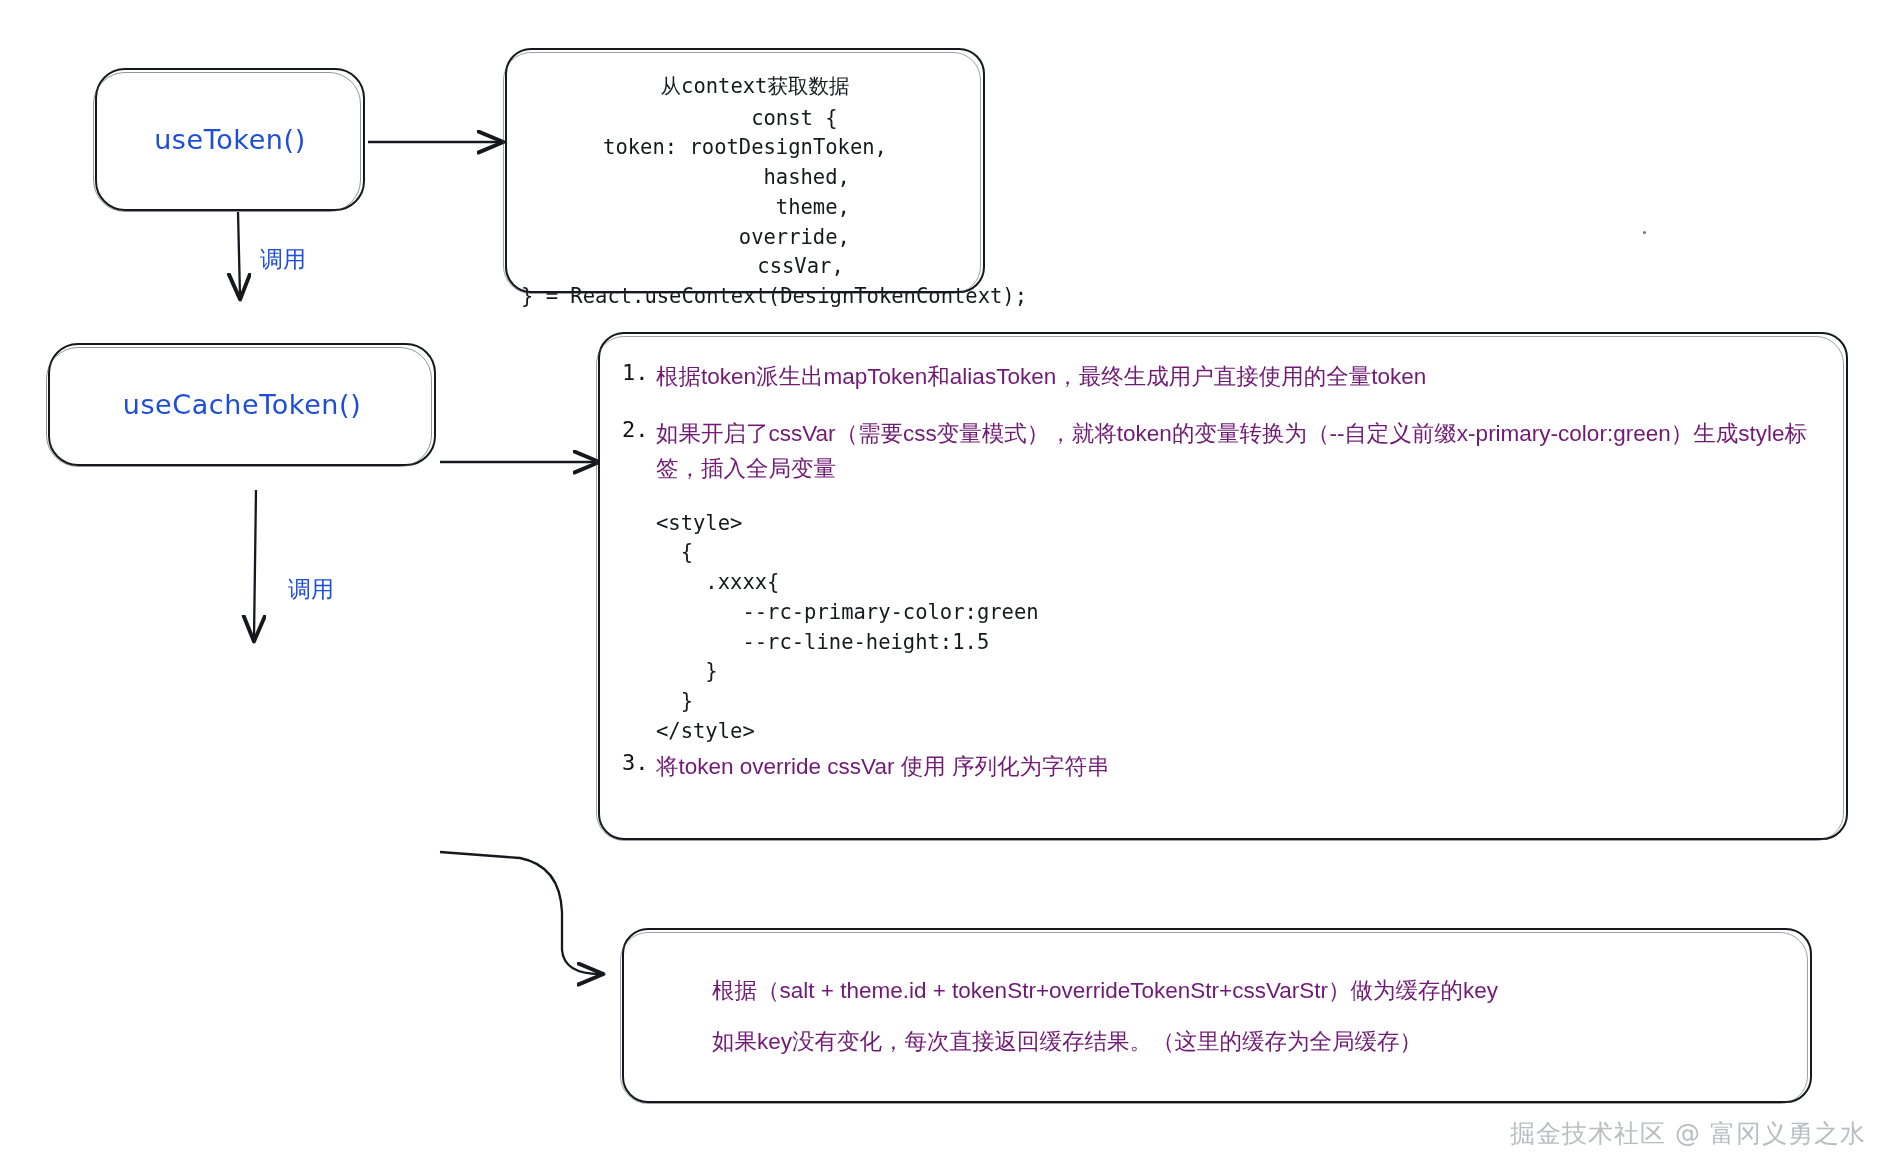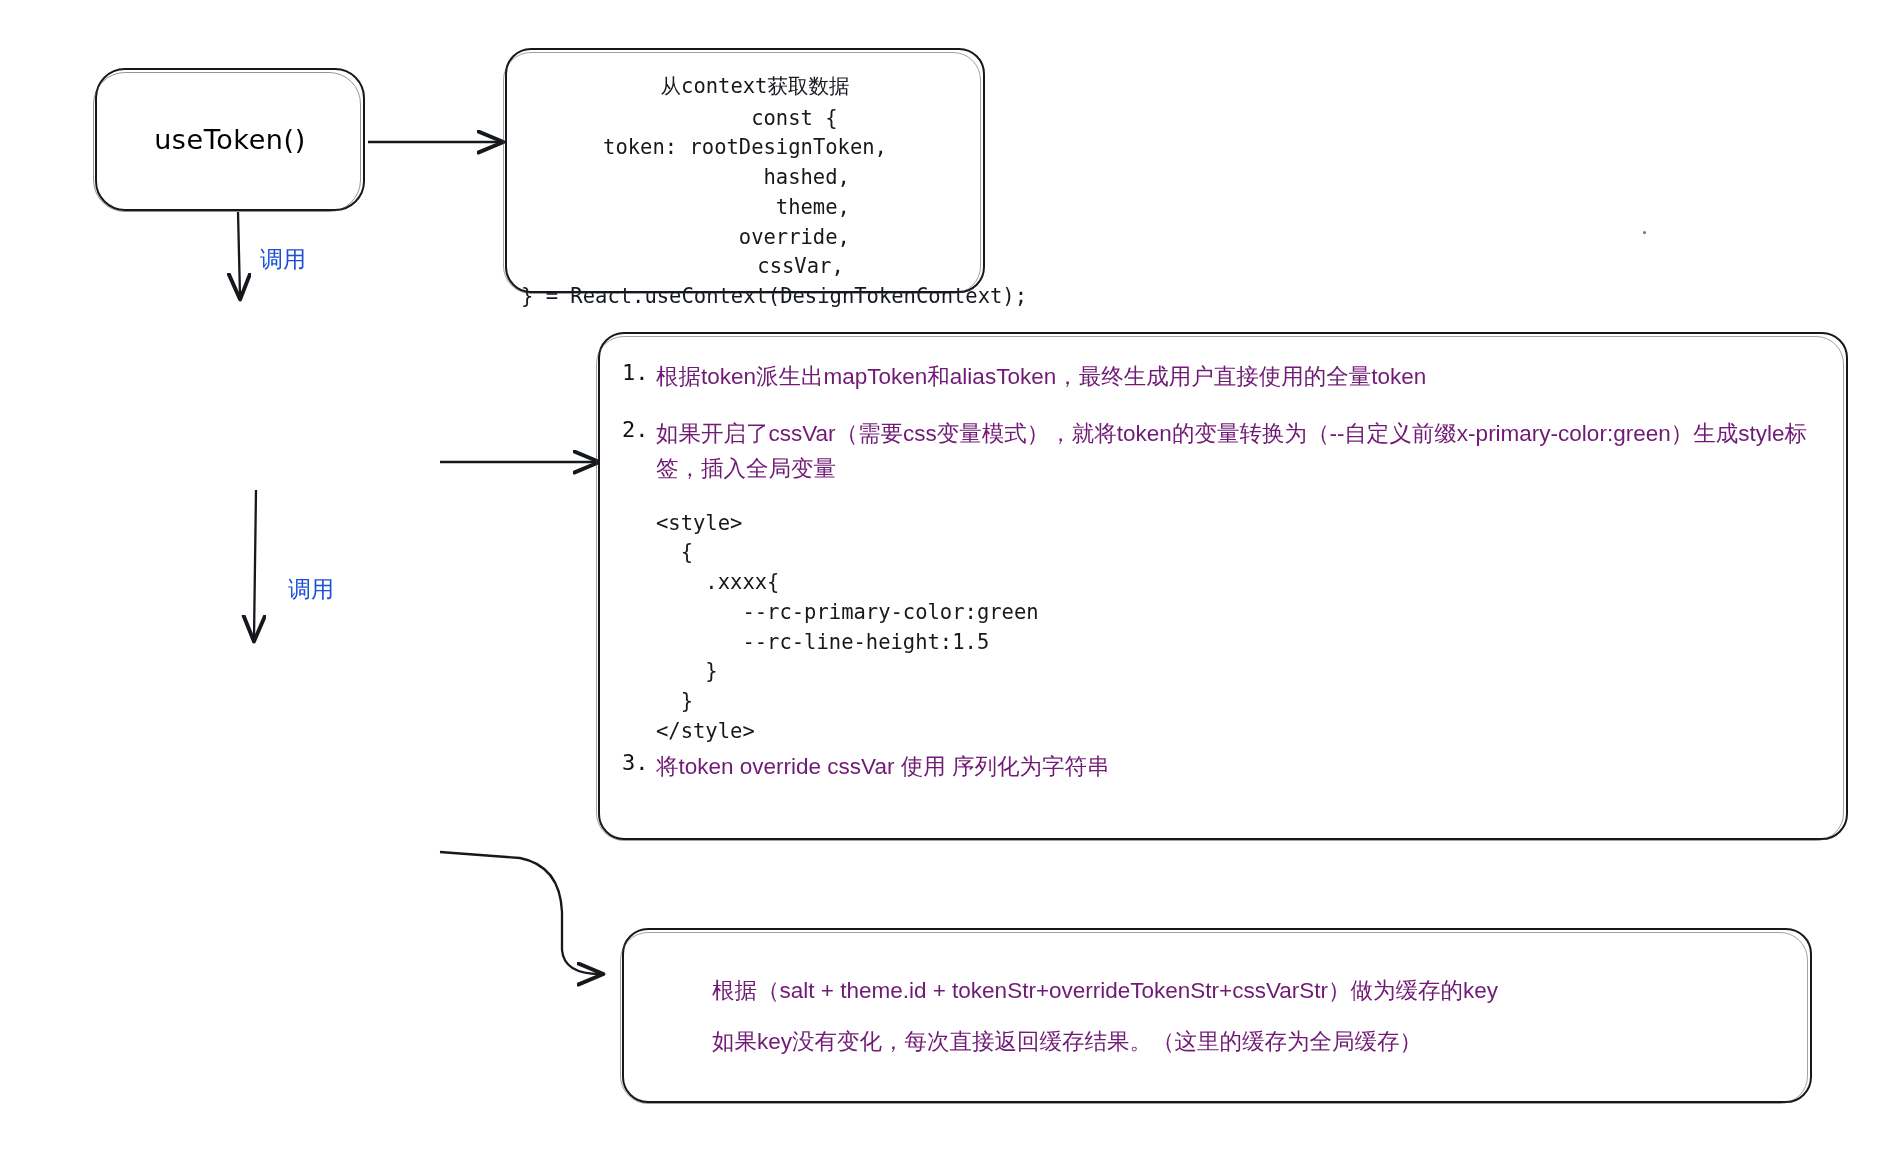--- a/index.html
+++ b/index.html
@@ -39,21 +39,21 @@
     bottom: -3px;
     border: 1.3px solid #3a3f46;
     border-radius: 32px;
     opacity: .55;
     pointer-events: none;
   }
   .node-label {
     font-family: "DejaVu Sans", sans-serif;
     font-size: 27px;
     letter-spacing: .6px;
-    color: #000000;
+    color: #1d4ed8;
     white-space: nowrap;
   }
   .panel {
     position: absolute;
     box-sizing: border-box;
     border: 2.2px solid #15181c;
     border-radius: 26px;
     background: #ffffff;
   }
   .panel::after {
@@ -149,20 +149,23 @@
 
     <path d="M256,490 L254,638" fill="none" stroke="#15181c" stroke-width="2.3" marker-end="url(#ah)"></path>
 
     <path d="M440,852 L520,858 Q560,866 562,912 L562,950 Q564,974 600,974" fill="none" stroke="#15181c" stroke-width="2.3" marker-end="url(#ah)"></path>
   </svg>
 
   <div class="node" style="left:95px; top:68px; width:270px; height:143px;">
     <span class="node-label">useToken()</span>
   </div>
 
+  <div class="node" style="left:48px; top:343px; width:388px; height:123px;">
+    <span class="node-label">useCacheToken()</span>
+  </div>
 
 
   <span class="arrow-label" style="left:260px; top:244px;">调用</span>
 
   <span class="arrow-label" style="left:288px; top:574px;">调用</span>
 
   <div class="panel" style="left:505px; top:48px; width:480px; height:245px;">
     <div class="codeblock" style="text-align:center; padding-top:22px;margin-left:20px;">从context获取数据</div>
     <div class="codeblock" style="padding:2px 14px 0 14px; text-align:center;"><span>        const {</span>
 <span>token: rootDesignToken,</span>
@@ -199,14 +202,15 @@
       <span class="list-num">3.</span>
       <span class="list-text cn">将token override cssVar 使用 序列化为字符串</span>
     </div>
   </div>
 
   <div class="panel" style="left:622px; top:928px; width:1190px; height:175px;">
     <div class="cn" style="margin:44px 0 16px 88px;">根据（salt + theme.id + tokenStr+overrideTokenStr+cssVarStr）做为缓存的key</div>
     <div class="cn" style="margin:2px 16px 0 88px;">如果key没有变化，每次直接返回缓存结果。（这里的缓存为全局缓存）</div>
   </div>
 
+  <div class="watermark">掘金技术社区 @ 富冈义勇之水</div>
 
 </div>
 
 </body></html>

